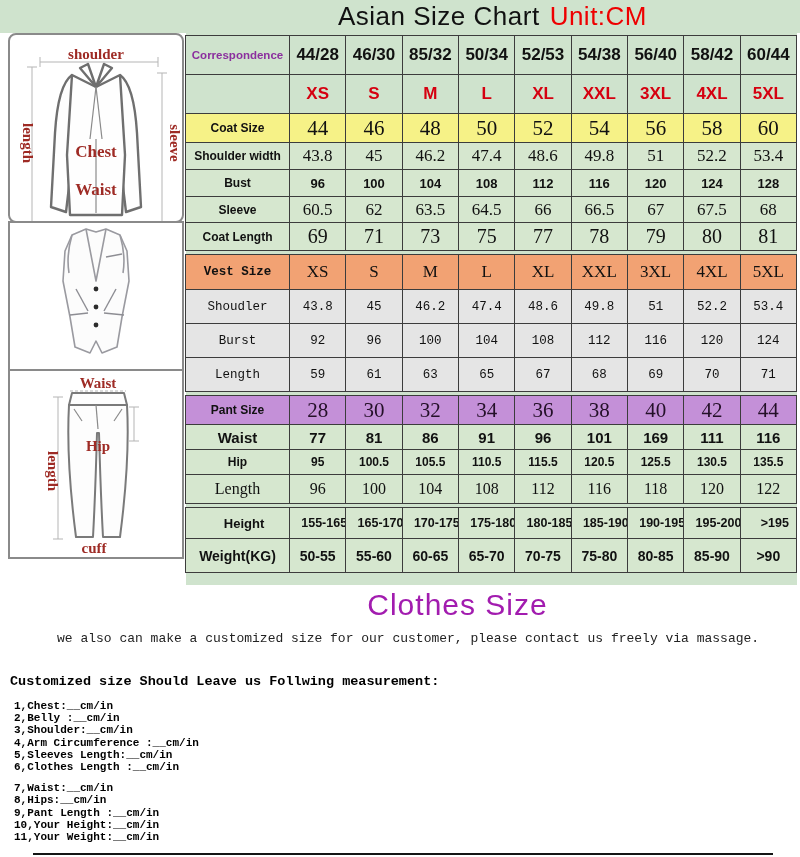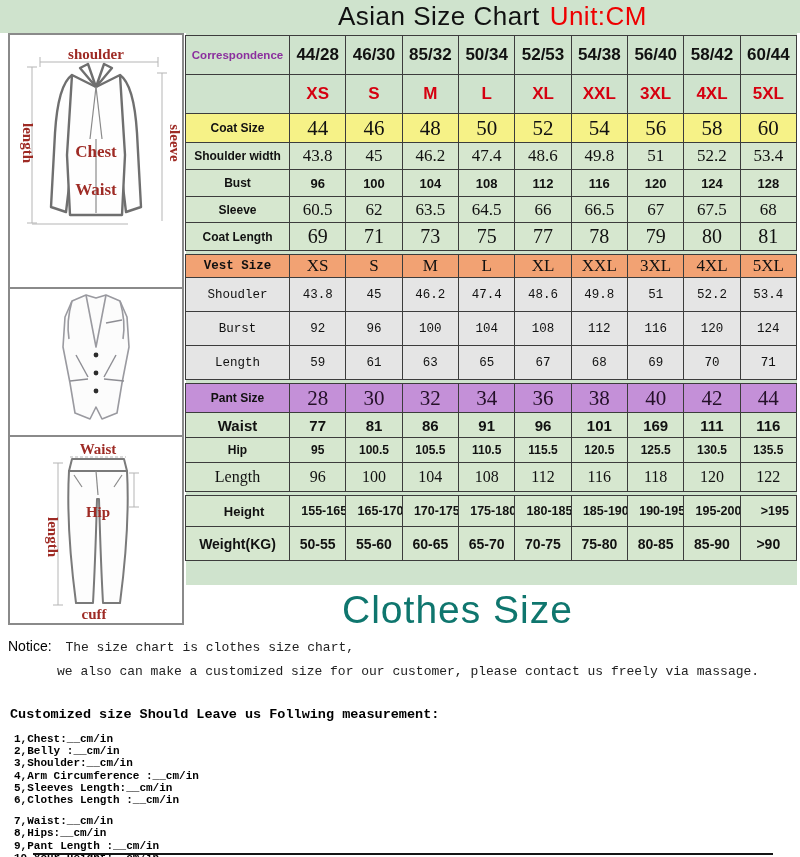--- a/index.html
+++ b/index.html
@@ -9,21 +9,21 @@
   
   .title-band{height:33px;background:#cfe3cd;display:flex;align-items:center;
               justify-content:center;padding-left:185px;font-size:26px;letter-spacing:.5px;}
   .title-band .unit{color:#ee0000;margin-left:10px;}
 
   
   .content{display:flex;padding-left:8px;height:552px;}
   .sketch-col{width:176px;flex:none;}
   .sketch-box{border:2px solid #8a8a8a;background:#fff;box-sizing:border-box;overflow:hidden;}
   .sketch-box+.sketch-box{margin-top:-2px;}
-  .box-jacket{height:256px;}
+  .box-jacket{height:190px;border-radius:8px;}
   .box-vest{height:150px;}
   .box-pants{height:190px;}
 
   .size-table{flex:1;margin-left:2px;margin-right:3px;background:#cfe3cd;
               padding-top:3px;box-sizing:border-box;height:552px;}
   .t-row{display:grid;grid-template-columns:104px repeat(9,1fr);margin-top:-1px;}
   .t-row.gap{margin-top:3px;}
   .cell{border:1px solid #3c3c3c;margin-left:-1px;display:flex;align-items:center;
         justify-content:center;overflow:hidden;white-space:nowrap;background:#d6e7cf;}
   .cell.label{font:bold 12px "Liberation Sans",sans-serif;}
@@ -39,21 +39,21 @@
   .r-shoulder{height:28px;}
   .r-shoulder .cell{font:17px "Liberation Serif",serif;}
   .r-bust{height:28px;}
   .r-bust .cell{font:bold 13px "Liberation Sans",sans-serif;}
   .r-bust .cell.label,.r-shoulder .cell.label,.r-sleeve .cell.label,
   .r-coatlen .cell.label{font:bold 12px "Liberation Sans",sans-serif;}
   .r-sleeve{height:27px;}
   .r-sleeve .cell{font:17px "Liberation Serif",serif;}
   .r-coatlen{height:29px;}
   .r-coatlen .cell{font:20px "Liberation Serif",serif;}
-  .r-vesthead{height:24px;}
+  .r-vesthead{height:36px;}
   .r-vesthead .cell{background:#f2a273;font:17px "Liberation Serif",serif;}
   .r-vesthead .cell.label{font:bold 12.5px "Liberation Mono",monospace;}
   .r-vest{height:35px;}
   .r-vest .cell{background:#e5e5e5;font:12.5px "Liberation Mono",monospace;}
   .r-vest .cell.label{font:12.5px "Liberation Mono",monospace;}
   .r-panthead{height:30px;}
   .r-panthead .cell{background:#c490d8;font:21px "Liberation Serif",serif;color:#241028;}
   .r-panthead .cell.label{font:bold 12px "Liberation Sans",sans-serif;color:#111;}
   .r-waist{height:26px;}
   .r-waist .cell{font:bold 15px "Liberation Sans",sans-serif;}
@@ -62,21 +62,21 @@
   .r-pantlen{height:30px;}
   .r-pantlen .cell{font:16px "Liberation Serif",serif;}
   .r-height{height:32px;}
   .r-height .cell{font:bold 12.5px "Liberation Sans",sans-serif;padding-left:13px;}
   .r-height .cell.label{font:bold 13px "Liberation Sans",sans-serif;}
   .r-weight{height:35px;}
   .r-weight .cell{font:bold 14px "Liberation Sans",sans-serif;text-align:right;}
 
   
   .clothes-size{margin-top:3px;text-align:center;padding-left:115px;
-                font-size:39px;letter-spacing:1px;color:#0f766e;}
+                font-size:30px;letter-spacing:1px;color:#a21caf;}
   .notice{margin-top:6px;margin-left:8px;font:13px "Liberation Mono",monospace;color:#222;}
   .notice .nlabel{font:14px "Liberation Sans",sans-serif;color:#000;margin-right:6px;}
   .notice-line2{margin-top:9px;margin-left:57px;font:13px "Liberation Mono",monospace;color:#222;}
   .customized{margin-top:28px;margin-left:10px;
               font:bold 13.5px "Liberation Mono",monospace;color:#000;}
   .m-list{list-style:none;margin:11px 0 0 14px;padding:0;}
   .m-list li{font:bold 11px "Liberation Mono",monospace;color:#000;line-height:12.2px;}
   .m-list.second{margin-top:9px;}
   .bottom-rule{position:absolute;left:33px;top:853px;width:740px;height:2px;background:#141414;}
 
@@ -390,24 +390,20 @@
           <div class="cell val">75-80</div>
           <div class="cell val">80-85</div>
           <div class="cell val">85-90</div>
           <div class="cell val">&gt;90</div>
         </div>
       </div>
   </div>
 
   <div class="clothes-size">Clothes Size</div>
 
-  <div class="notice">
-    <span class="nlabel">Notice:</span>
-    <span>The size chart is clothes size chart,</span>
-  </div>
   <div class="notice-line2">we also can make a customized size for our customer, please contact us freely via massage.</div>
 
   <div class="customized">Customized size Should Leave us Follwing measurement:</div>
 
   <ul class="m-list" id="mlist1">
       <li>1,Chest:__cm/in</li>
       <li>2,Belly :__cm/in</li>
       <li>3,Shoulder:__cm/in</li>
       <li>4,Arm Circumference :__cm/in</li>
       <li>5,Sleeves Length:__cm/in</li>

